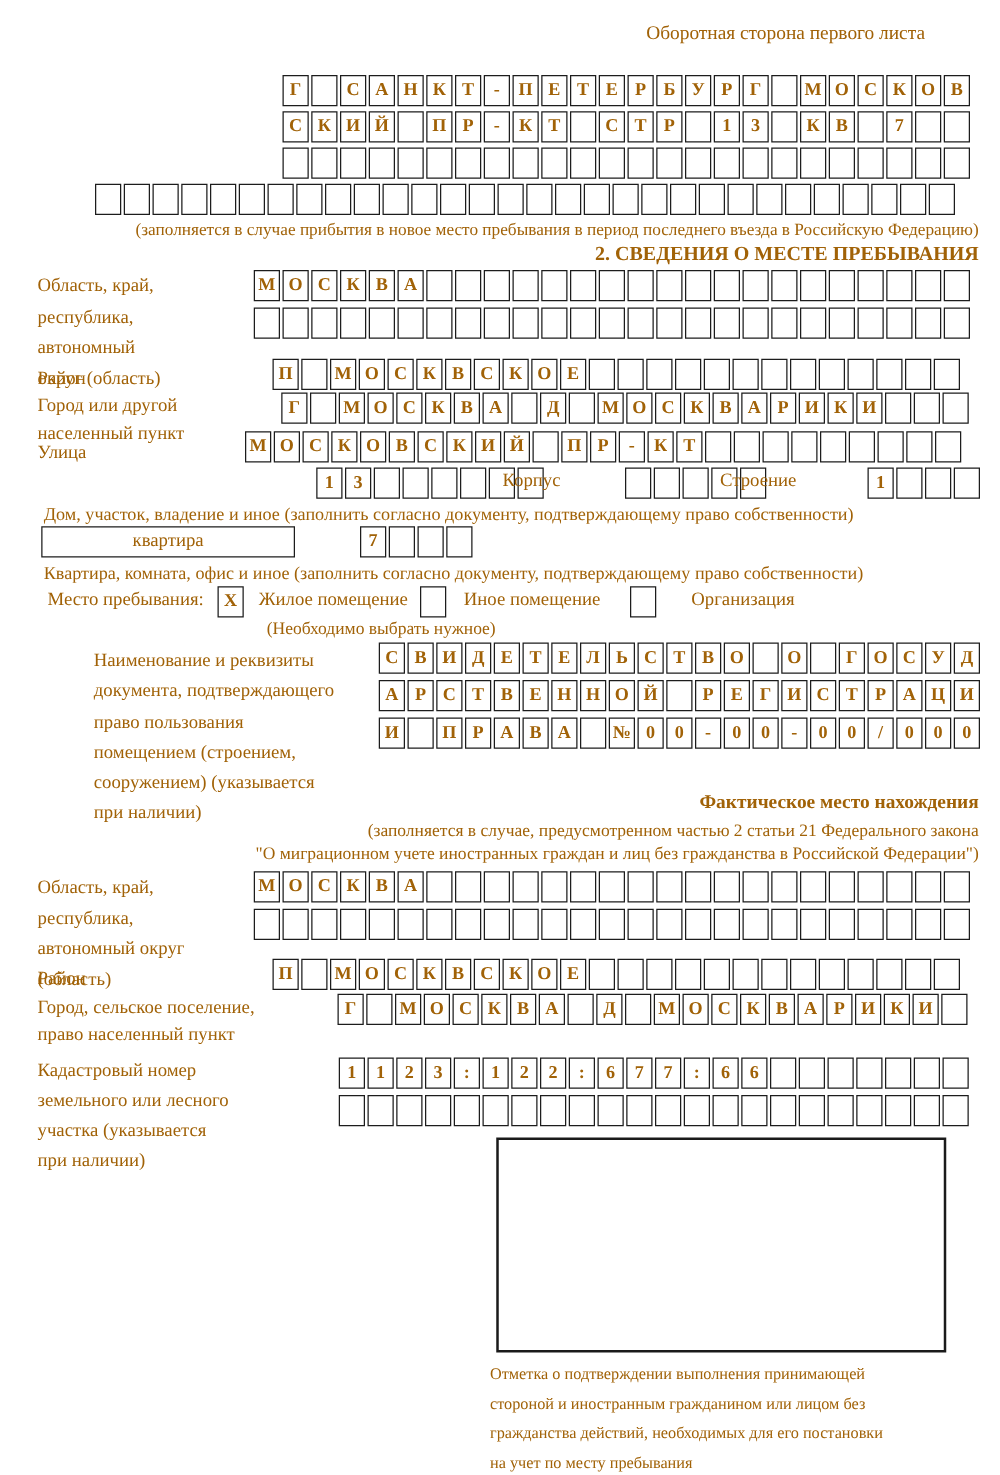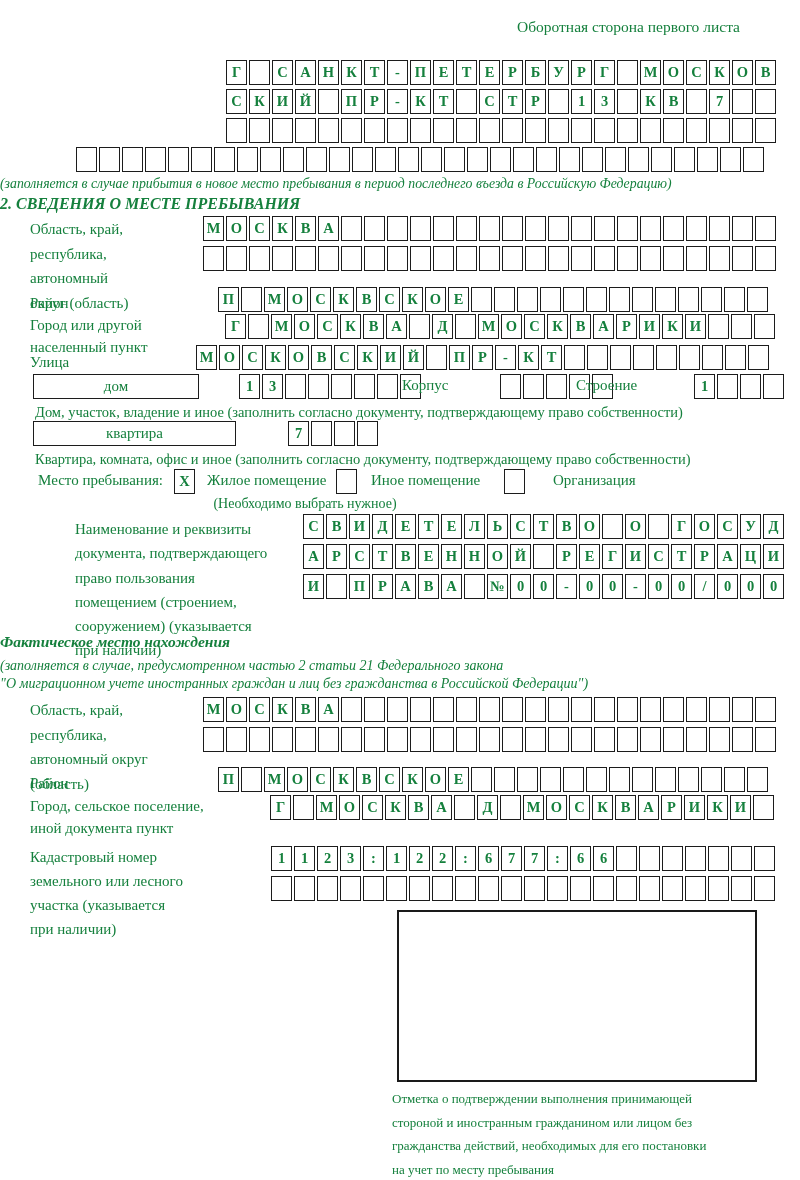--- a/index.html
+++ b/index.html
@@ -1,37 +1,37 @@
 <!DOCTYPE html>
 <html><head>
 <meta charset="utf-8">
 <style>
   html,body { margin:0; padding:0; background:#fff; }
   .page {
     position:relative; width:800px; height:1180px; background:#ffffff;
-    font-family:"Liberation Serif","DejaVu Serif",serif; color:#15803d;
+    font-family:"Liberation Serif","DejaVu Serif",serif; color:#a16207;
     overflow:hidden;
   }
   .abs { position:absolute; }
   .lbl { position:absolute; white-space:pre-line; font-size:15px; line-height:25px; }
   .row { position:absolute; white-space:nowrap;padding-left:48px; }
   .cell {
     display:inline-block; width:19px; height:23px; border:1.5px solid #1c1c1c;
     margin-right:2px; text-align:center; font-size:14.5px; line-height:23px;
     vertical-align:top; background:#fff; font-weight:600;
   }
   .wbox {
     position:absolute; height:23px; border:1.5px solid #1c1c1c; text-align:center;
     font-size:15px; line-height:23px; background:#fff;
   }
   .checkbox {
     position:absolute; width:19px; height:23px; border:1.5px solid #1c1c1c;
     text-align:center; font-size:14.5px; line-height:23px; font-weight:600; background:#fff;
   }
-  .ctr { position:absolute; left:0; right:4px; text-align:left;font-style:italic; }
+  .ctr { position:absolute; left:0; right:17px; text-align:right; }
   .note { font-size:14px; }
   .h { font-weight:bold; font-size:16px; }
   .inl { position:absolute; font-size:15px; white-space:nowrap; }
   .stampbox { position:absolute; border:2px solid #1a1a1a; background:#fff; }
   .caption { position:absolute; white-space:pre-line; text-align:left; font-size:13px; line-height:23.5px; }
 </style>
 </head>
 <body>
 
 <div class="page">
@@ -56,22 +56,21 @@
   <div class="lbl" style="left:30px; top:291px;">Район</div>
   <div class="row" style="left:170px; top:287px;"><span class="cell">П</span><span class="cell"></span><span class="cell">М</span><span class="cell">О</span><span class="cell">С</span><span class="cell">К</span><span class="cell">В</span><span class="cell">С</span><span class="cell">К</span><span class="cell">О</span><span class="cell">Е</span><span class="cell"></span><span class="cell"></span><span class="cell"></span><span class="cell"></span><span class="cell"></span><span class="cell"></span><span class="cell"></span><span class="cell"></span><span class="cell"></span><span class="cell"></span><span class="cell"></span><span class="cell"></span><span class="cell"></span></div>
 
   <div class="lbl" style="left:30px; top:315px; line-height:21.5px;">Город или другой
 населенный пункт</div>
   <div class="row" style="left:177px; top:314px;"><span class="cell">Г</span><span class="cell"></span><span class="cell">М</span><span class="cell">О</span><span class="cell">С</span><span class="cell">К</span><span class="cell">В</span><span class="cell">А</span><span class="cell"></span><span class="cell">Д</span><span class="cell"></span><span class="cell">М</span><span class="cell">О</span><span class="cell">С</span><span class="cell">К</span><span class="cell">В</span><span class="cell">А</span><span class="cell">Р</span><span class="cell">И</span><span class="cell">К</span><span class="cell">И</span><span class="cell"></span><span class="cell"></span><span class="cell"></span></div>
 
   <div class="lbl" style="left:30px; top:350px;">Улица</div>
   <div class="row" style="left:148px; top:345px;"><span class="cell">М</span><span class="cell">О</span><span class="cell">С</span><span class="cell">К</span><span class="cell">О</span><span class="cell">В</span><span class="cell">С</span><span class="cell">К</span><span class="cell">И</span><span class="cell">Й</span><span class="cell"></span><span class="cell">П</span><span class="cell">Р</span><span class="cell">-</span><span class="cell">К</span><span class="cell">Т</span><span class="cell"></span><span class="cell"></span><span class="cell"></span><span class="cell"></span><span class="cell"></span><span class="cell"></span><span class="cell"></span><span class="cell"></span><span class="cell"></span></div>
 
-  <div class="wbox" style="left:33px; top:374px; width:164px;">дом</div>
-  <div class="row" style="left:191px; top:374px;text-decoration:underline;"><span class="cell">1</span><span class="cell">3</span><span class="cell"></span><span class="cell"></span><span class="cell"></span><span class="cell"></span><span class="cell"></span><span class="cell"></span></div>
+  <div class="row" style="left:205px; top:374px;text-decoration:underline;"><span class="cell">1</span><span class="cell">3</span><span class="cell"></span><span class="cell"></span><span class="cell"></span><span class="cell"></span><span class="cell"></span><span class="cell"></span></div>
   <div class="inl" style="left:402px; top:377px;">Корпус</div>
   <div class="row" style="left:452px; top:374px;"><span class="cell"></span><span class="cell"></span><span class="cell"></span><span class="cell"></span><span class="cell"></span></div>
   <div class="inl" style="left:576px; top:377px;">Строение</div>
   <div class="row" style="left:646px; top:374px;"><span class="cell">1</span><span class="cell"></span><span class="cell"></span><span class="cell"></span></div>
   <div class="abs note" style="left:35px; top:404px; font-size:14.5px;">Дом, участок, владение и иное (заполнить согласно документу, подтверждающему право собственности)</div>
 
   <div class="wbox" style="left:33px; top:421px; width:201px;">квартира</div>
   <div class="row" style="left:240px; top:421px;"><span class="cell">7</span><span class="cell"></span><span class="cell"></span><span class="cell"></span></div>
   <div class="abs note" style="left:35px; top:451px; font-size:14.5px;">Квартира, комната, офис и иное (заполнить согласно документу, подтверждающему право собственности)</div>
 
@@ -102,21 +101,21 @@
 республика,
 автономный округ
 (область)</div>
   <div class="row" style="left:155px; top:697px;"><span class="cell">М</span><span class="cell">О</span><span class="cell">С</span><span class="cell">К</span><span class="cell">В</span><span class="cell">А</span><span class="cell"></span><span class="cell"></span><span class="cell"></span><span class="cell"></span><span class="cell"></span><span class="cell"></span><span class="cell"></span><span class="cell"></span><span class="cell"></span><span class="cell"></span><span class="cell"></span><span class="cell"></span><span class="cell"></span><span class="cell"></span><span class="cell"></span><span class="cell"></span><span class="cell"></span><span class="cell"></span><span class="cell"></span></div>
   <div class="row" style="left:155px; top:727px;"><span class="cell"></span><span class="cell"></span><span class="cell"></span><span class="cell"></span><span class="cell"></span><span class="cell"></span><span class="cell"></span><span class="cell"></span><span class="cell"></span><span class="cell"></span><span class="cell"></span><span class="cell"></span><span class="cell"></span><span class="cell"></span><span class="cell"></span><span class="cell"></span><span class="cell"></span><span class="cell"></span><span class="cell"></span><span class="cell"></span><span class="cell"></span><span class="cell"></span><span class="cell"></span><span class="cell"></span><span class="cell"></span></div>
 
   <div class="lbl" style="left:30px; top:771px;">Район</div>
   <div class="row" style="left:170px; top:767px;"><span class="cell">П</span><span class="cell"></span><span class="cell">М</span><span class="cell">О</span><span class="cell">С</span><span class="cell">К</span><span class="cell">В</span><span class="cell">С</span><span class="cell">К</span><span class="cell">О</span><span class="cell">Е</span><span class="cell"></span><span class="cell"></span><span class="cell"></span><span class="cell"></span><span class="cell"></span><span class="cell"></span><span class="cell"></span><span class="cell"></span><span class="cell"></span><span class="cell"></span><span class="cell"></span><span class="cell"></span><span class="cell"></span></div>
 
   <div class="lbl" style="left:30px; top:796px; line-height:21.5px;">Город, сельское поселение,
-иной документа пункт</div>
+право населенный пункт</div>
   <div class="row" style="left:222px; top:795px;"><span class="cell">Г</span><span class="cell"></span><span class="cell">М</span><span class="cell">О</span><span class="cell">С</span><span class="cell">К</span><span class="cell">В</span><span class="cell">А</span><span class="cell"></span><span class="cell">Д</span><span class="cell"></span><span class="cell">М</span><span class="cell">О</span><span class="cell">С</span><span class="cell">К</span><span class="cell">В</span><span class="cell">А</span><span class="cell">Р</span><span class="cell">И</span><span class="cell">К</span><span class="cell">И</span><span class="cell"></span></div>
 
   <div class="lbl" style="left:30px; top:845px; line-height:24px;">Кадастровый номер
 земельного или лесного
 участка (указывается
 при наличии)</div>
   <div class="row" style="left:223px; top:846px;"><span class="cell">1</span><span class="cell">1</span><span class="cell">2</span><span class="cell">3</span><span class="cell">:</span><span class="cell">1</span><span class="cell">2</span><span class="cell">2</span><span class="cell">:</span><span class="cell">6</span><span class="cell">7</span><span class="cell">7</span><span class="cell">:</span><span class="cell">6</span><span class="cell">6</span><span class="cell"></span><span class="cell"></span><span class="cell"></span><span class="cell"></span><span class="cell"></span><span class="cell"></span><span class="cell"></span></div>
   <div class="row" style="left:223px; top:876px;"><span class="cell"></span><span class="cell"></span><span class="cell"></span><span class="cell"></span><span class="cell"></span><span class="cell"></span><span class="cell"></span><span class="cell"></span><span class="cell"></span><span class="cell"></span><span class="cell"></span><span class="cell"></span><span class="cell"></span><span class="cell"></span><span class="cell"></span><span class="cell"></span><span class="cell"></span><span class="cell"></span><span class="cell"></span><span class="cell"></span><span class="cell"></span><span class="cell"></span></div>
 
   <div class="stampbox" style="left:397px; top:910px; width:356px; height:168px;"></div>

